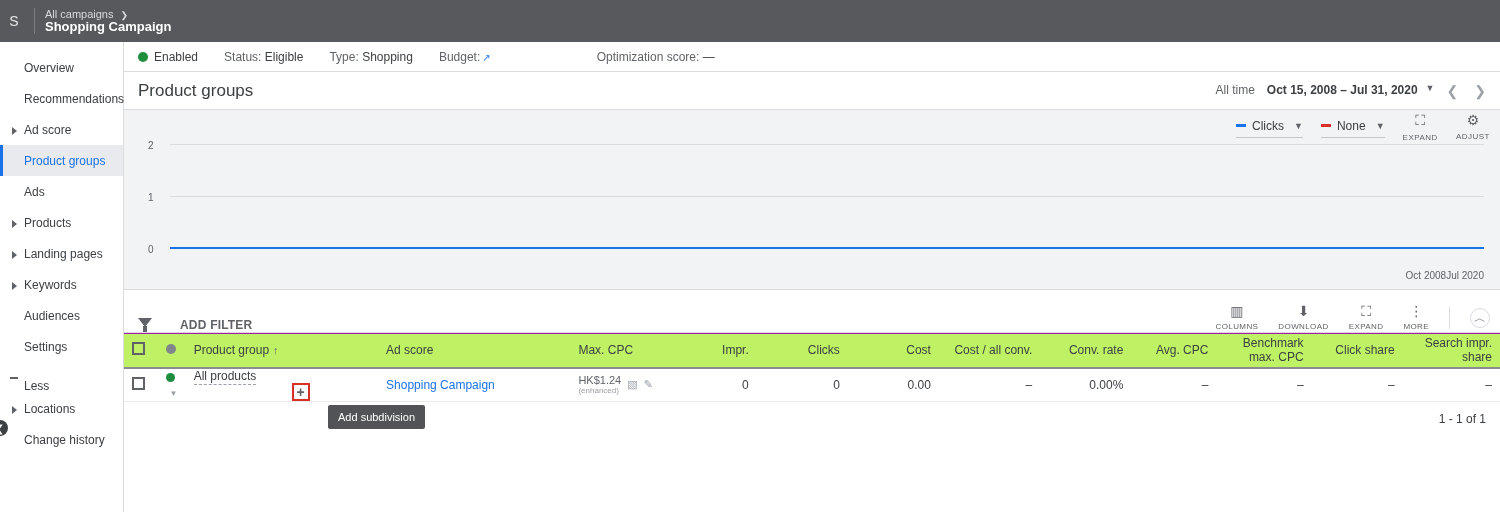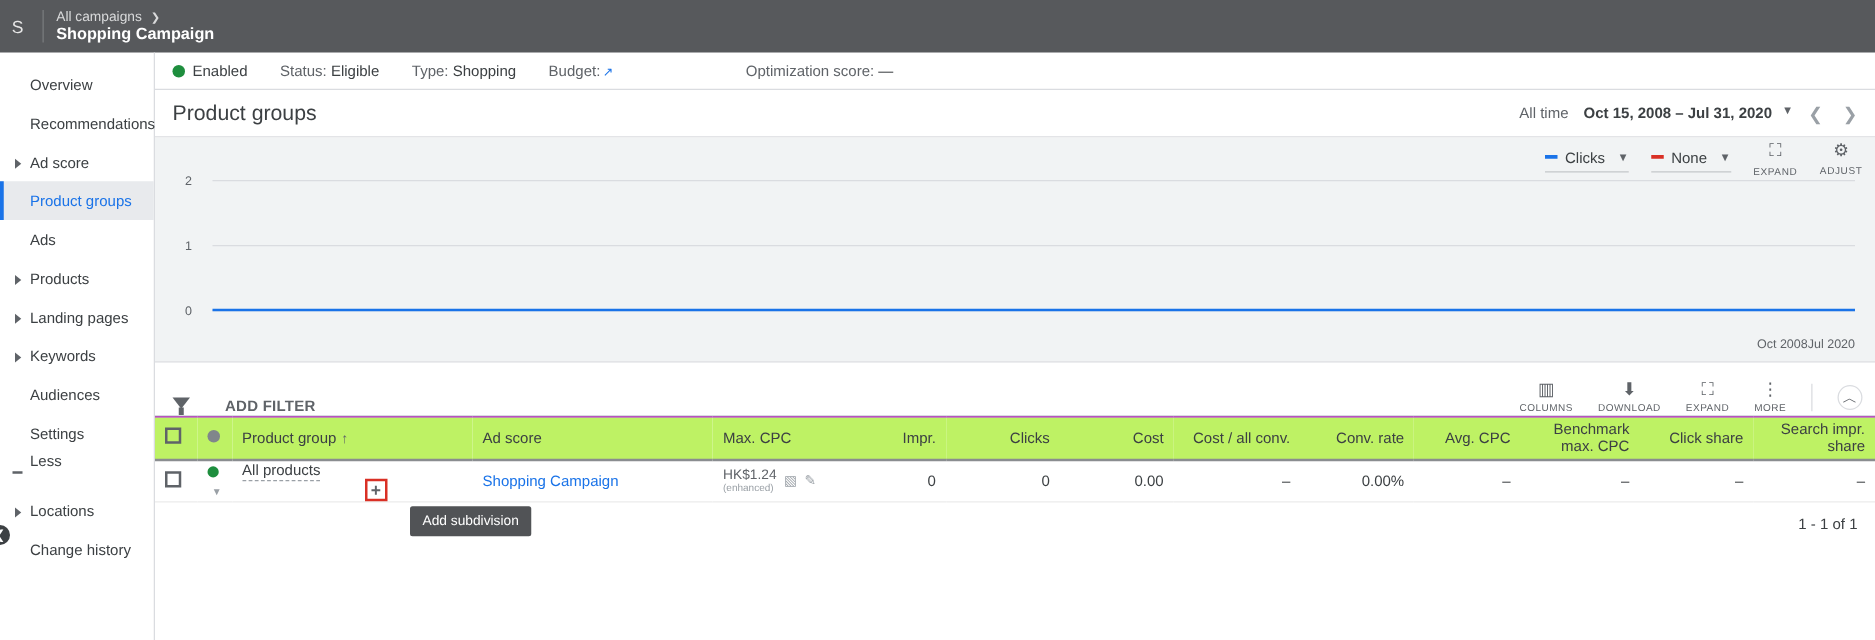--- a/index.html
+++ b/index.html
@@ -13,21 +13,21 @@
   .bc-top .chev { margin-left:4px; font-size:9px; }
   .bc-bot { font-size:13px; font-weight:700; color:#fff; line-height:14px; }
 
   
   .page { display:flex; height:470px; }
   .sidebar { width:124px; border-right:1px solid #dadce0; padding-top:10px; position:relative; }
   .side-item { height:31px; display:flex; align-items:center; padding-left:24px; font-size:12px; color:#3c4043; cursor:pointer; position:relative; }
   .side-item.has-arrow::before { content:""; position:absolute; left:12px; top:13px; border-style:solid; border-width:4px 0 4px 5px; border-color:transparent transparent transparent #5f6368; }
   .side-item.selected { background:#e8eaed; color:#1a73e8; }
   .side-item.selected::after { content:""; position:absolute; left:0; top:0; bottom:0; width:3px; background:#1a73e8; }
-  .side-less { height:31px; display:flex; align-items:flex-start; padding-left:24px; font-size:12px; color:#3c4043; cursor:pointer; position:relative; }
+  .side-less { height:31px; display:flex; align-items:flex-end; padding-left:24px; font-size:12px; color:#3c4043; cursor:pointer; position:relative; }
   .side-less::before { content:""; position:absolute; left:10px; top:15px; width:8px; height:2px; background:#5f6368; }
   .side-badge { position:absolute; left:-8px; top:378px; width:16px; height:16px; border-radius:50%; background:#3c4043; color:#fff; display:flex; align-items:center; justify-content:center; font-size:10px; }
 
   .main { flex:1; display:flex; flex-direction:column; }
 
   
   .statusbar { height:30px; border-bottom:1px solid #dadce0; display:flex; align-items:center; padding-left:14px; gap:26px; font-size:12px; color:#5f6368; }
   .statusbar .lbl { color:#5f6368; }
   .statusbar .val { color:#3c4043; }
   .dot-green { width:10px; height:10px; border-radius:50%; background:#1e8e3e; display:inline-block; margin-right:6px; vertical-align:-1px; }

